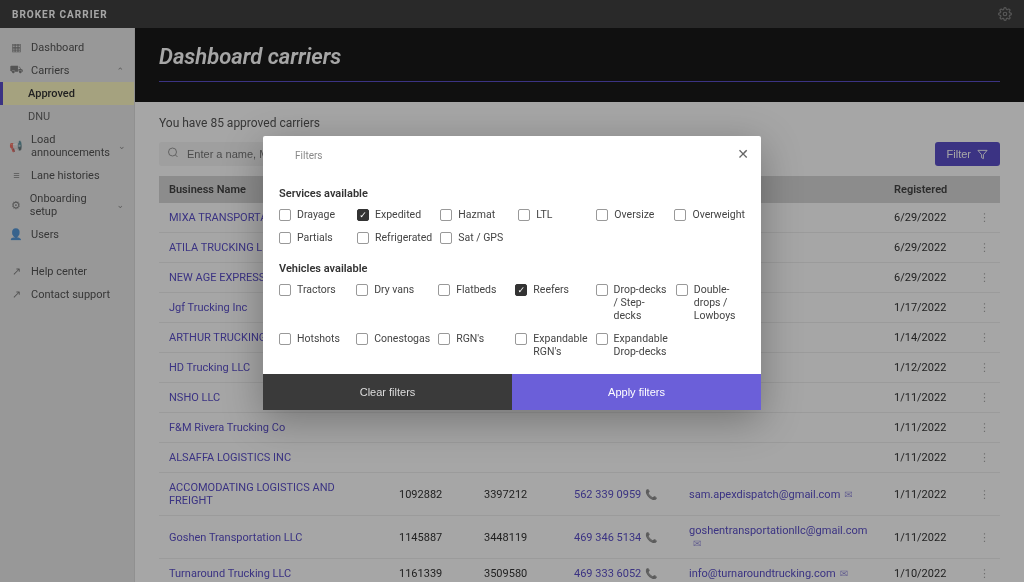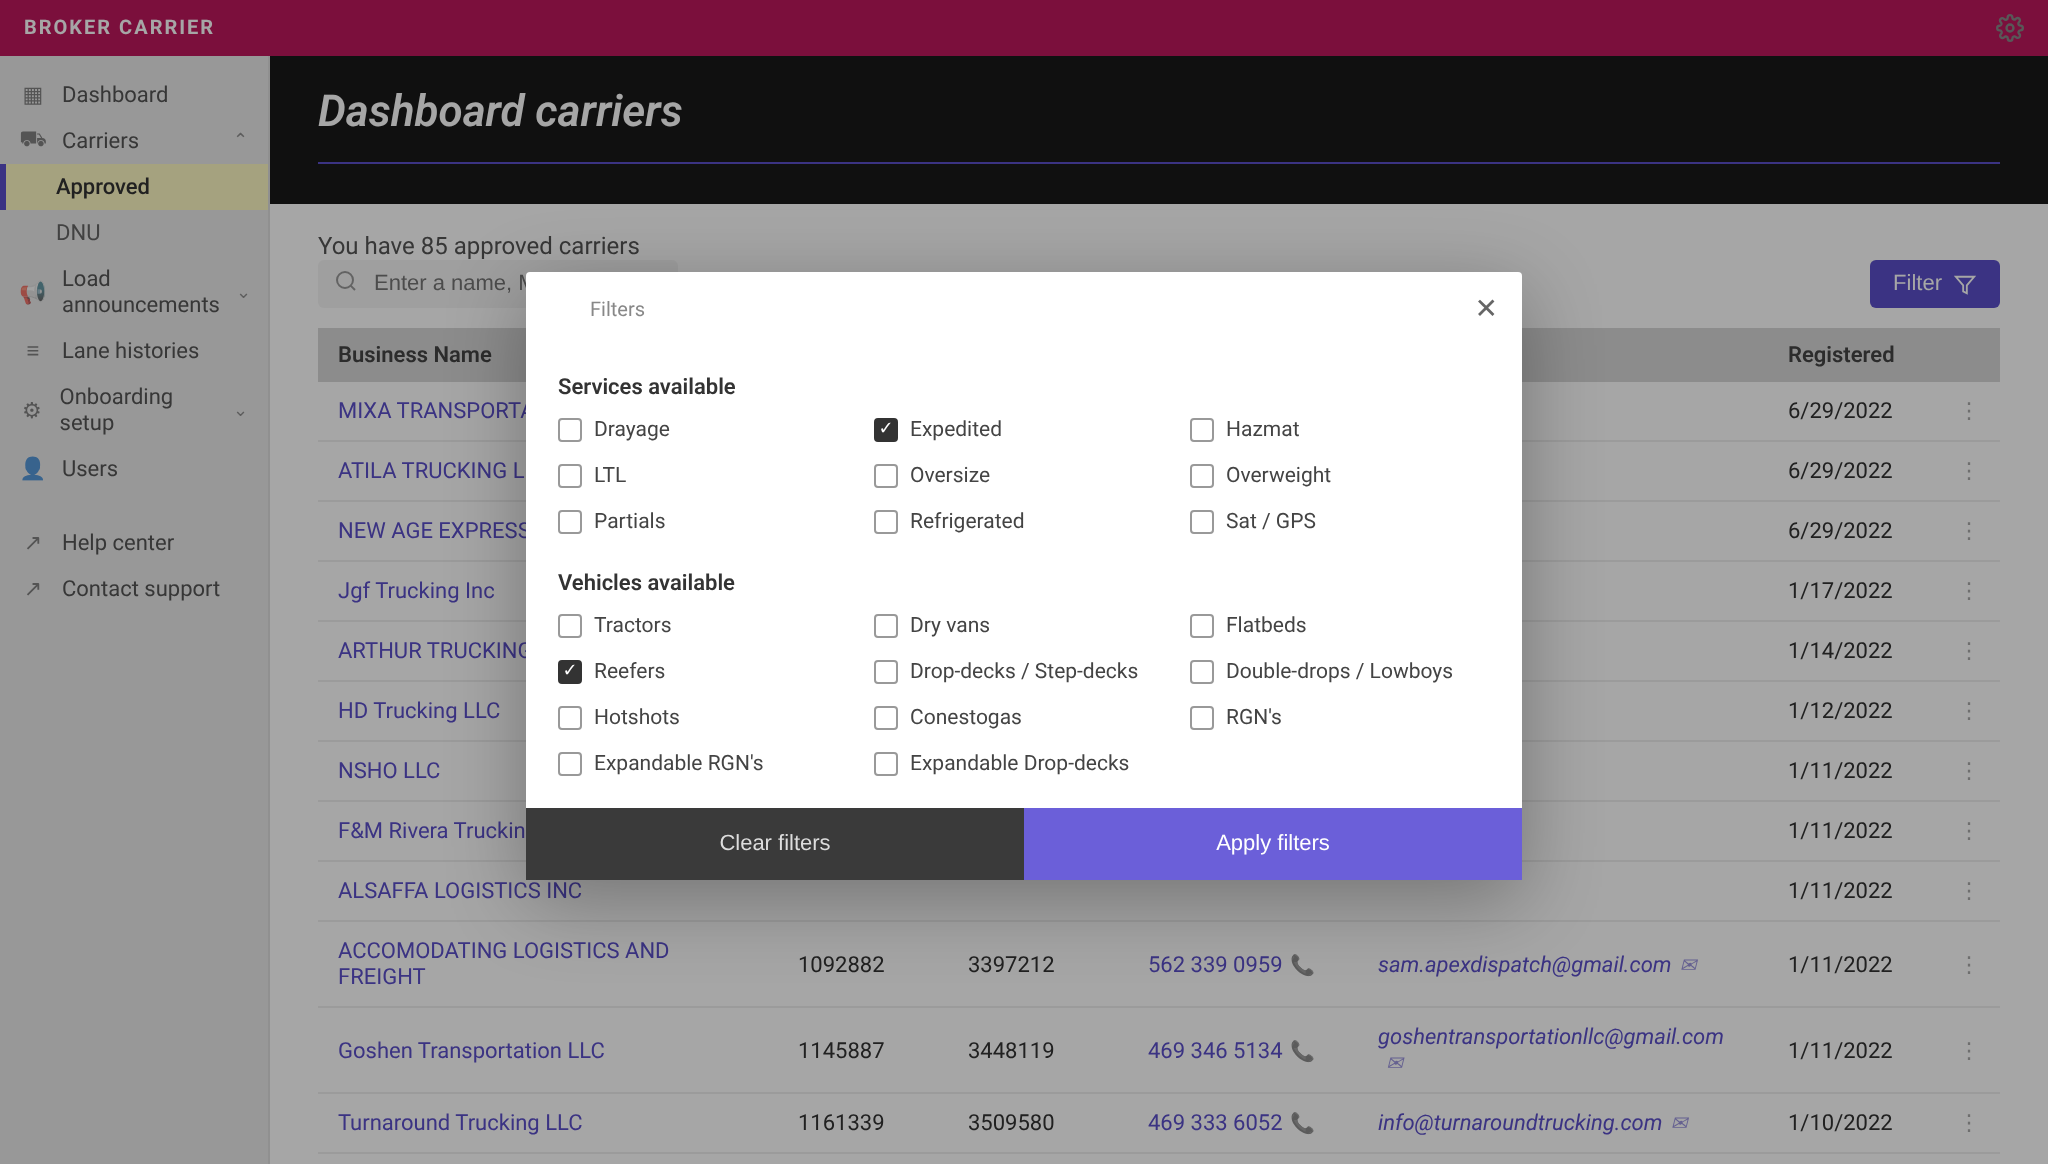--- a/index.html
+++ b/index.html
@@ -1,60 +1,60 @@
 <!DOCTYPE html>
 <html><head>
 <meta charset="utf-8">
 <style>
 * { box-sizing: border-box; margin: 0; padding: 0; }
 body { font-family: -apple-system, BlinkMacSystemFont, "Segoe UI", Roboto, sans-serif; background: #f5f5f5; color: #333; font-size: 12px; width: 1024px; height: 582px; overflow: hidden; position: relative; }
 
-.topbar { background: #be185d; height: 28px; display: flex; align-items: center; padding: 0 12px; justify-content: space-between; }
+.topbar { background: #404040; height: 28px; display: flex; align-items: center; padding: 0 12px; justify-content: space-between; }
 .logo { color: #fff; font-weight: 700; letter-spacing: 1px; font-size: 10px; }
 .topbar-icon { color: #888; width: 14px; height: 14px; }
 
 .main { display: flex; height: calc(582px - 28px); }
 .sidebar { width: 135px; background: #eaeaea; border-right: 1px solid #ddd; padding-top: 8px; }
 .sidebar-item { display: flex; align-items: center; gap: 8px; padding: 5px 10px; color: #555; cursor: pointer; font-size: 11px; }
 .sidebar-item.sub { padding-left: 28px; color: #666; }
 .sidebar-item.active { background: #fef9c3; color: #333; border-left: 3px solid #5b4fc9; padding-left: 25px; font-weight: 500; }
 .sidebar-icon { width: 13px; height: 13px; display: inline-flex; align-items: center; justify-content: center; opacity: 0.7; }
 .chev { margin-left: auto; font-size: 9px; opacity: 0.6; }
 
 .content { flex: 1; background: #1a1a1a; position: relative; overflow: hidden; }
 .page-header { background: #1a1a1a; padding: 16px 24px 20px; }
 .page-title { color: #fff; font-size: 22px; font-weight: 600; font-style: italic; }
 .header-underline { height: 1px; background: #5b4fc9; margin-top: 12px; }
 
 .body-section { background: #fff; padding: 14px 24px; }
-.count-text { color: #555; }
+.count-text { color: #555; margin-bottom: 12px; }
 .search-row { display: flex; align-items: center; gap: 10px; margin-bottom: 10px; }
 .search-input { flex: 1; border: none; background: #f5f5f5; padding: 6px 10px 6px 28px; color: #888; font-size: 11px; border-radius: 3px; }
 .search-wrap { position: relative; flex: 1; }
 .search-icon { position: absolute; left: 8px; top: 50%; transform: translateY(-50%); color: #999; }
 .filter-btn { background: #5b4fc9; color: #fff; padding: 6px 12px; border: none; border-radius: 3px; font-size: 11px; cursor: pointer; display: flex; align-items: center; gap: 6px; }
 
 .table { width: 100%; border-collapse: collapse; }
 .table th { background: #d8d8d8; text-align: left; padding: 7px 10px; font-size: 11px; font-weight: 600; color: #444; }
 .table td { padding: 8px 10px; border-bottom: 1px solid #eee; font-size: 11px; vertical-align: middle; }
 .table td.link { color: #5b4fc9; }
 .table td.phone { color: #5b4fc9; }
-.table td.email { color: #5b4fc9; font-style: italic; }
+.table td.email { color: #5b4fc9; }
 .menu-dots { color: #aaa; cursor: pointer; }
 .small-icon { color: #5b4fc9; opacity: 0.6; margin-left: 4px; font-size: 10px; }
 
 .overlay { position: absolute; inset: 0; background: rgba(0,0,0,0.35); display: flex; align-items: flex-start; justify-content: center; padding-top: 136px; }
 .modal { background: #fff; width: 498px; border-radius: 2px; box-shadow: 0 10px 40px rgba(0,0,0,0.3); }
 .modal-header { padding: 14px 32px 10px; position: relative; }
 .modal-sub { font-size: 10px; color: #888; }
 .modal-title { font-size: 14px; color: #333; margin-top: 2px; }
 .close-btn { position: absolute; top: 10px; right: 12px; color: #666; cursor: pointer; font-size: 14px; }
 .modal-body { padding: 6px 16px 16px; }
 .section-label { font-size: 11px; font-weight: 600; color: #333; margin: 10px 0 8px; }
-.check-grid { display: grid; grid-template-columns: repeat(3, 1fr); gap: 10px 8px; }
+.check-grid { display: grid; grid-template-columns: repeat(6, 1fr); gap: 10px 8px; }
 .check-item { display: flex; align-items: flex-start; gap: 6px; font-size: 10.5px; color: #444; cursor: pointer; }
 .checkbox { width: 12px; height: 12px; border: 1.5px solid #999; border-radius: 2px; flex-shrink: 0; margin-top: 1px; display: inline-flex; align-items: center; justify-content: center; }
 .checkbox.checked { background: #333; border-color: #333; }
 .checkbox.checked::after { content: "✓"; color: #fff; font-size: 9px; line-height: 1; }
 .modal-footer { display: flex; }
 .modal-footer button { flex: 1; padding: 12px; border: none; font-size: 11px; cursor: pointer; }
 .clear-btn { background: #3a3a3a; color: #ddd; }
 .apply-btn { background: #6b5fd9; color: #fff; }
 </style>
 </head>

